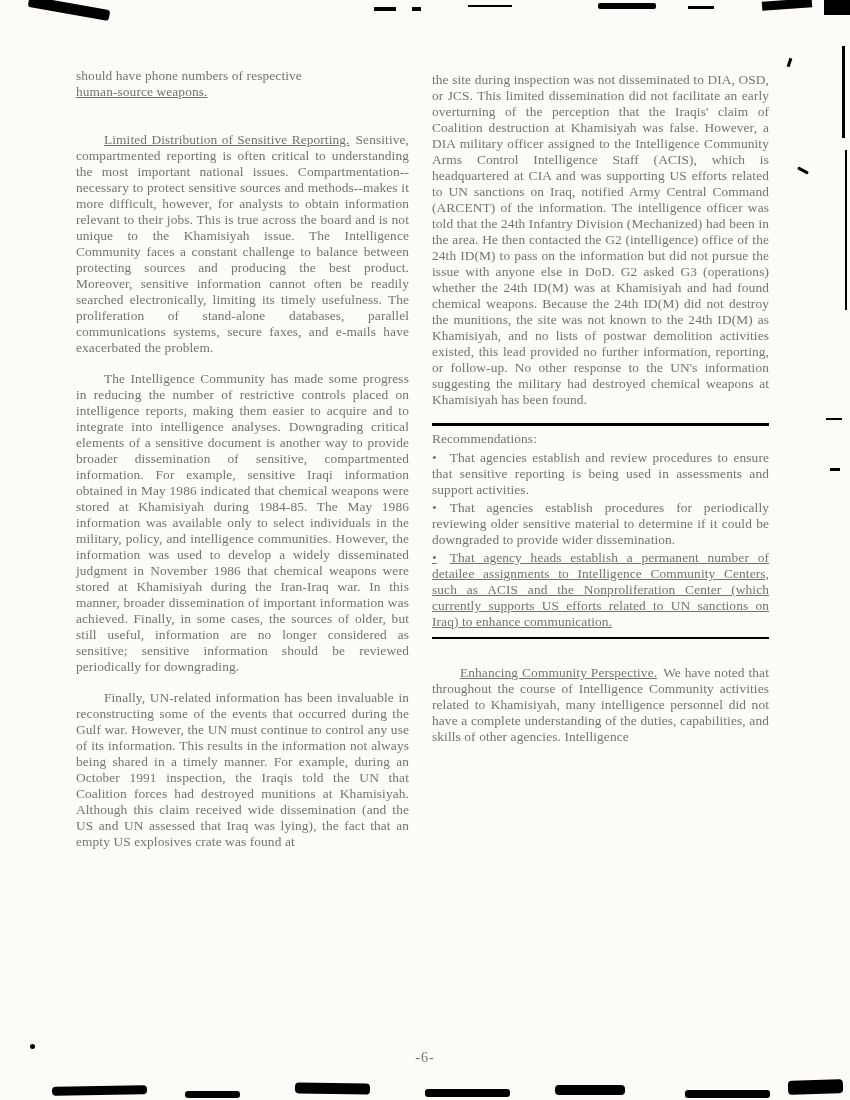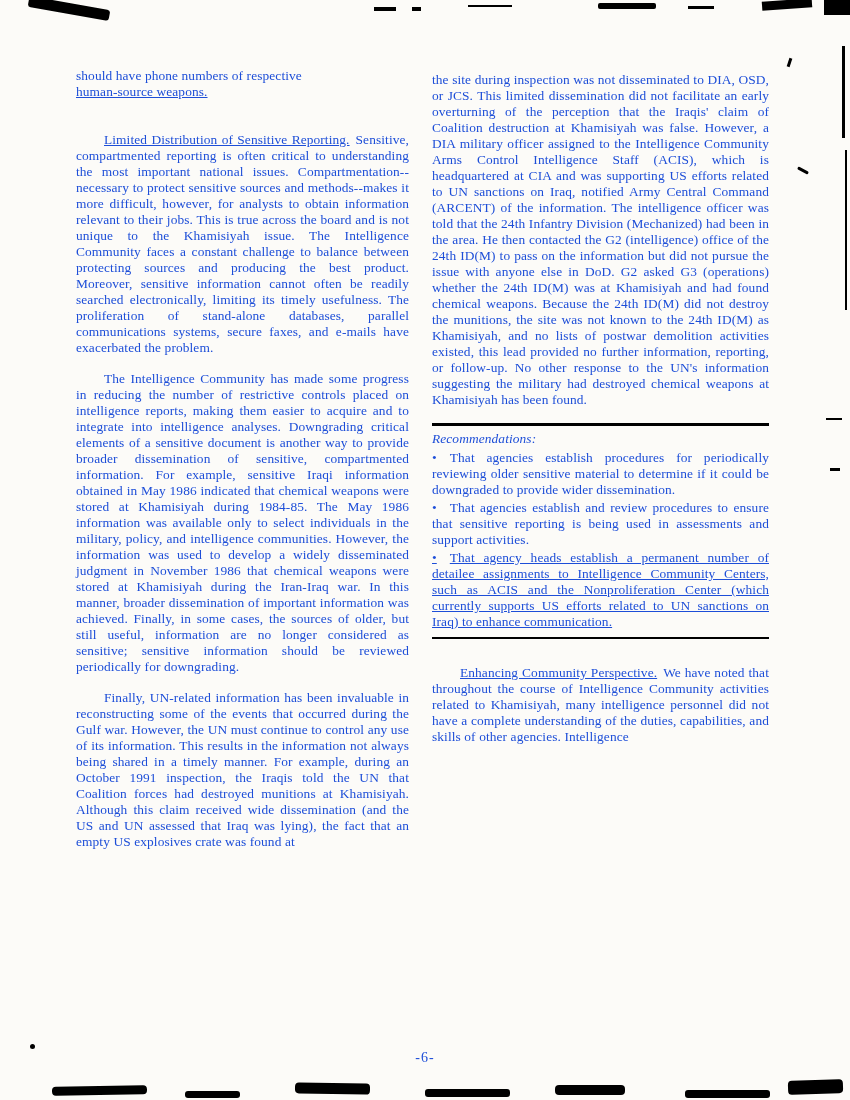--- a/index.html
+++ b/index.html
@@ -5,21 +5,21 @@
   html, body { margin:0; padding:0; }
   body {
     width:850px; height:1100px;
     background:#e9e9e9;
     font-family:"Liberation Serif", serif;
   }
   .page {
     position:relative;
     width:850px; height:1100px;
     background:#fcfbf8;
-    color:#1d4ed8;
+    color:#737373;
     overflow:hidden;
   }
   .col {
     position:absolute;
     text-align:justify;
     font-size:13.4px;
     line-height:16px;
     letter-spacing:0.1px;
   }
   .col-left  { left:76px;  top:68px; width:333px; }
@@ -28,21 +28,21 @@
   .indent { text-indent:28px; }
   .ul { text-decoration:underline; }
   .section-heading { text-decoration:underline; padding-right:6px; }
   .frag { margin-bottom:32px; }
   .rec-block {
     border-top:3px solid #000;
     border-bottom:2px solid #000;
     padding:5px 0 7px 0;
     margin:0 0 26px 0;
   }
-  .rec-title { margin:0 0 3px 0;font-style:italic; }
+  .rec-title { margin:0 0 3px 0; }
   .rec-item { margin:0 0 2px 0; }
   .bullet { padding-right:13px; }
   .page-number {
     position:absolute;
     left:0; right:0; top:1050px;
     text-align:center;
     font-size:14px;
     letter-spacing:1px;
   }
   .artifact { position:absolute; background:#000; }
@@ -95,24 +95,24 @@
   </div>
 
   <div class="col col-right">
     <p>
       <span>the site during inspection was not disseminated to DIA, OSD, or JCS. This limited dissemination did not facilitate an early overturning of the perception that the Iraqis' claim of Coalition destruction at Khamisiyah was false. However, a DIA military officer assigned to the Intelligence Community Arms Control Intelligence Staff (ACIS), which is headquartered at CIA and was supporting US efforts related to UN sanctions on Iraq, notified Army Central Command (ARCENT) of the information. The intelligence officer was told that the 24th Infantry Division (Mechanized) had been in the area. He then contacted the G2 (intelligence) office of the 24th ID(M) to pass on the information but did not pursue the issue with anyone else in DoD. G2 asked G3 (operations) whether the 24th ID(M) was at Khamisiyah and had found chemical weapons. Because the 24th ID(M) did not destroy the munitions, the site was not known to the 24th ID(M) as Khamisiyah, and no lists of postwar demolition activities existed, this lead provided no further information, reporting, or follow-up. No other response to the UN's information suggesting the military had destroyed chemical weapons at Khamisiyah has been found.</span>
     </p>
 
     <div class="rec-block">
       <p class="rec-title">Recommendations:</p>
       <p class="rec-item">
-        <span class="bullet">•</span><span>That agencies establish procedures for periodically reviewing older sensitive material to determine if it could be downgraded to provide wider dissemination.</span>
+        <span class="bullet">•</span><span>That agencies establish and review procedures to ensure that sensitive reporting is being used in assessments and support activities.</span>
       </p>
       <p class="rec-item">
-        <span class="bullet">•</span><span>That agencies establish and review procedures to ensure that sensitive reporting is being used in assessments and support activities.</span>
+        <span class="bullet">•</span><span>That agencies establish procedures for periodically reviewing older sensitive material to determine if it could be downgraded to provide wider dissemination.</span>
       </p>
       <p class="rec-item" style="margin-bottom:0;text-decoration:underline;">
         <span class="bullet">•</span><span>That agency heads establish a permanent number of detailee assignments to Intelligence Community Centers, such as ACIS and the Nonproliferation Center (which currently supports US efforts related to UN sanctions on Iraq) to enhance communication.</span>
       </p>
     </div>
 
     <p class="indent">
       <span class="section-heading">Enhancing Community Perspective.</span><span>We have noted that throughout the course of Intelligence Community activities related to Khamisiyah, many intelligence personnel did not have a complete understanding of the duties, capabilities, and skills of other agencies. Intelligence</span>
     </p>
   </div>

